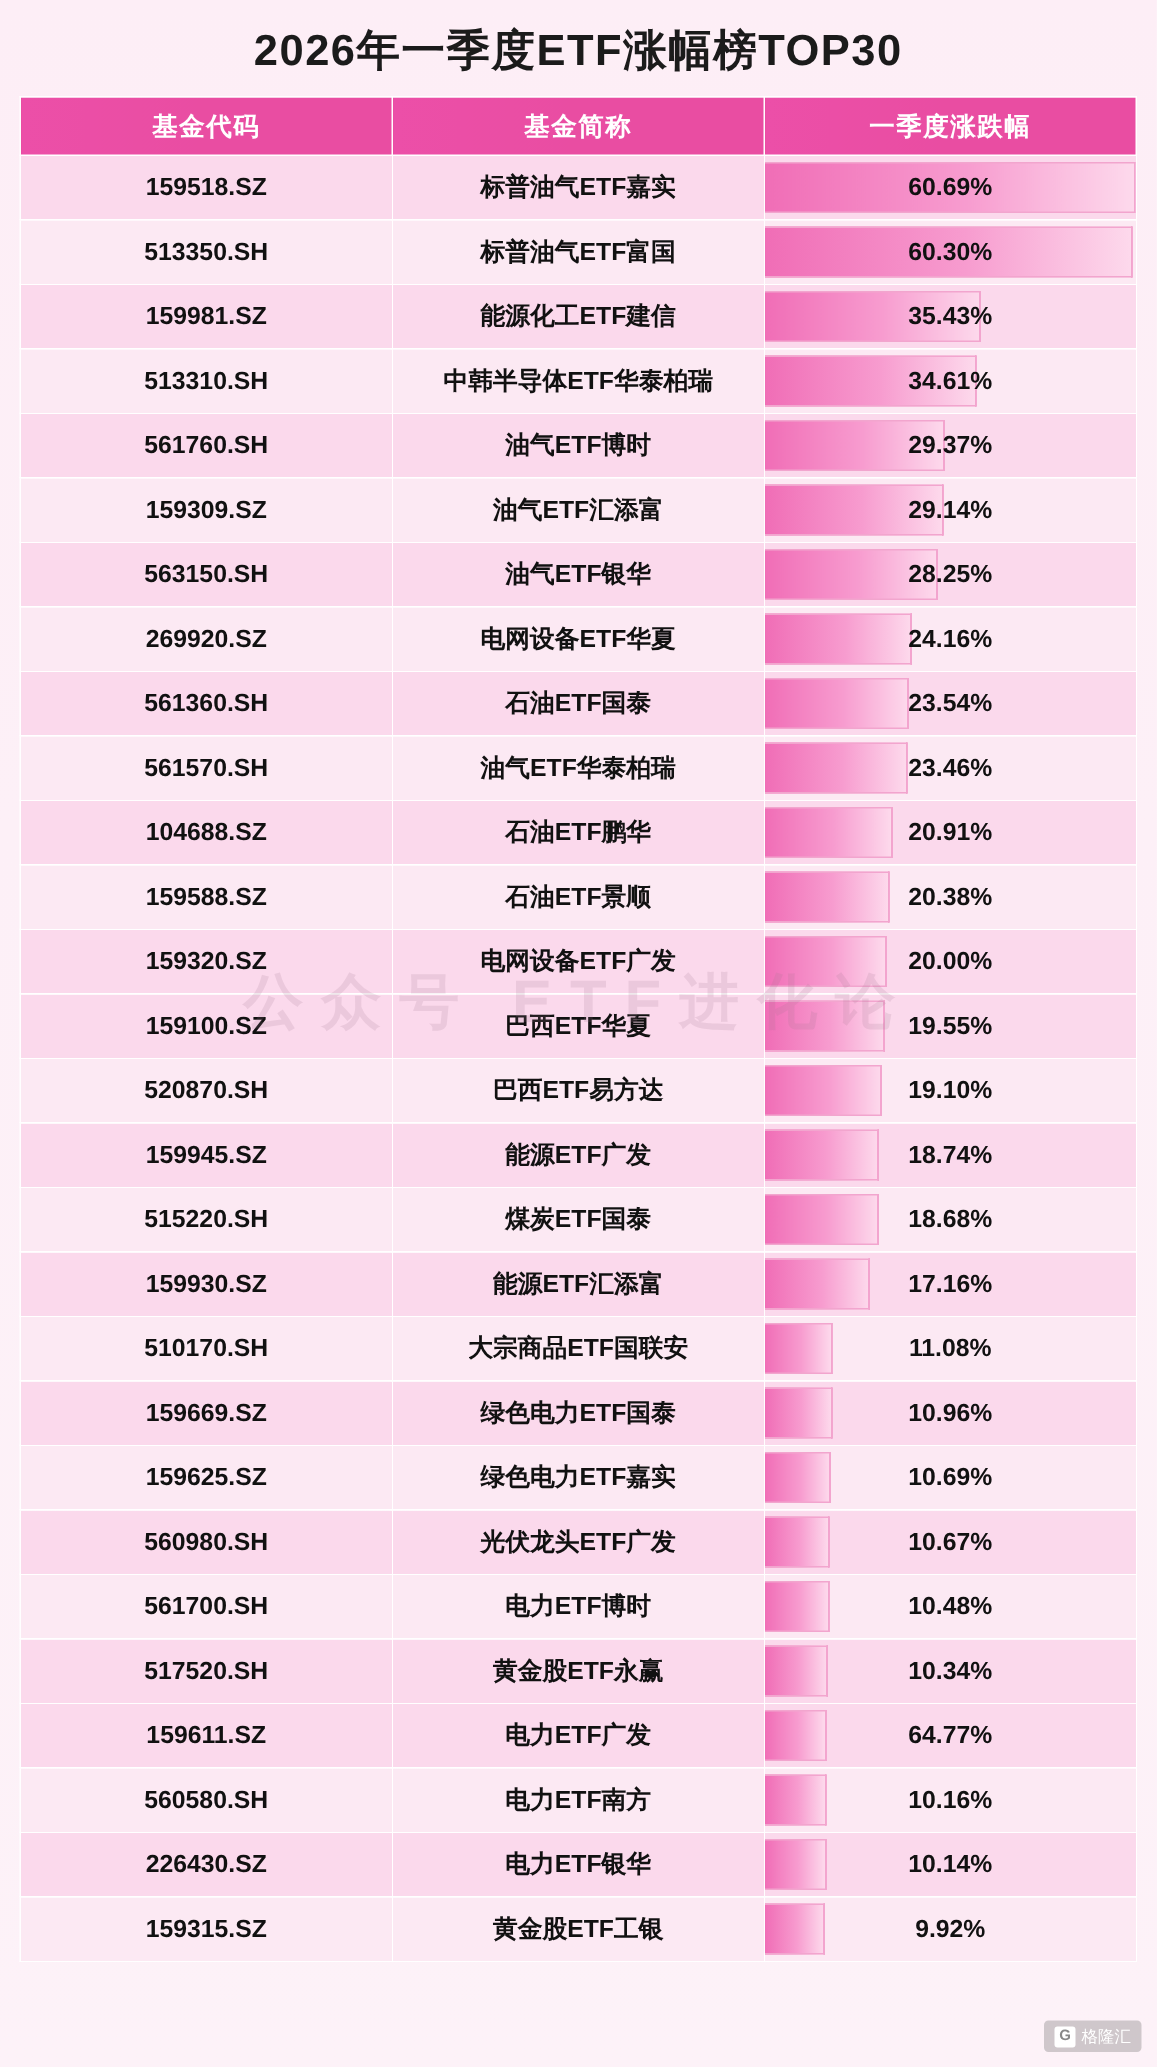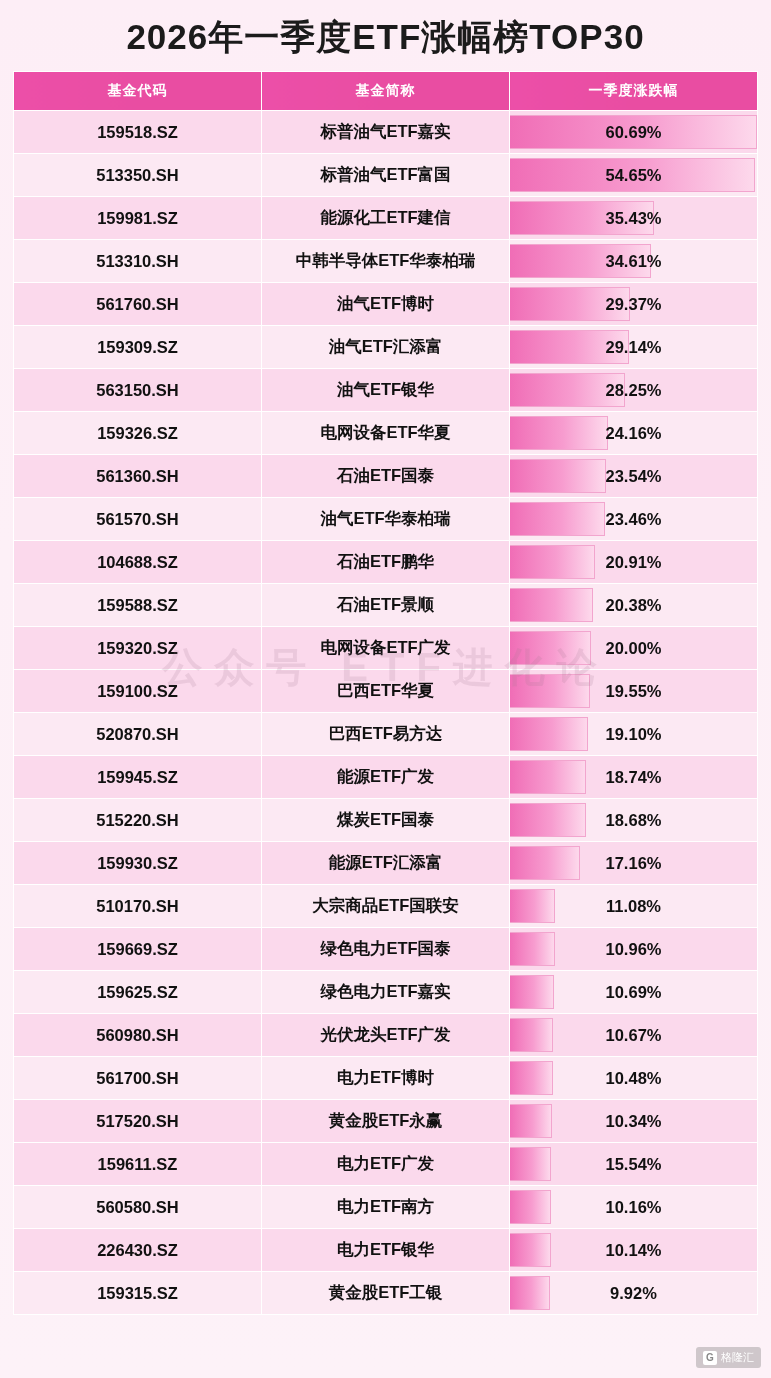--- a/index.html
+++ b/index.html
@@ -16,37 +16,37 @@
   }
   .page {
     width: 771px;
     height: 1378px;
     position: relative;
     background: linear-gradient(180deg,#fdeef6 0%, #fdf0f7 40%, #fdf2f8 100%);
     box-sizing: border-box;
   }
   .title {
     text-align: center;
-    font-size: 35px;
+    font-size: 29px;
     font-weight: bold;
     color: #1b1b1b;
     letter-spacing: 1px;
     padding: 14px 0 10px 0;
     font-family: "Liberation Sans", sans-serif;
   }
   .table {
     width: 735px;
     margin: 0 auto;
     border-collapse: collapse;
     table-layout: fixed;
   }
   .table th {
     background: linear-gradient(90deg,#ec4fa8 0%, #e94da2 50%, #e94da2 100%);
     color: #ffffff;
-    font-size: 14px;
+    font-size: 17px;
     font-weight: bold;
     height: 36px;
     border: 1px solid #ffffff;
     letter-spacing: 1px;
   }
   .table td {
     height: 40px;
     border: 1px solid #ffffff;
     font-size: 16.5px;
     color: #111111;
@@ -159,21 +159,21 @@
               <span class="chgtext">60.69%</span>
             </span>
           </td>
         </tr>
         <tr class="even">
           <td>513350.SH</td>
           <td>标普油气ETF富国</td>
           <td class="chg">
             <span class="barwrap">
               <span class="bar" style="width: 99.3574%;"></span>
-              <span class="chgtext">54.65%</span>
+              <span class="chgtext">60.30%</span>
             </span>
           </td>
         </tr>
         <tr class="odd">
           <td>159981.SZ</td>
           <td>能源化工ETF建信</td>
           <td class="chg">
             <span class="barwrap">
               <span class="bar" style="width: 58.3786%;"></span>
               <span class="chgtext">35.43%</span>
@@ -214,21 +214,21 @@
           <td>563150.SH</td>
           <td>油气ETF银华</td>
           <td class="chg">
             <span class="barwrap">
               <span class="bar" style="width: 46.548%;"></span>
               <span class="chgtext">28.25%</span>
             </span>
           </td>
         </tr>
         <tr class="even">
-          <td>159326.SZ</td>
+          <td>269920.SZ</td>
           <td>电网设备ETF华夏</td>
           <td class="chg">
             <span class="barwrap">
               <span class="bar" style="width: 39.8089%;"></span>
               <span class="chgtext">24.16%</span>
             </span>
           </td>
         </tr>
         <tr class="odd">
           <td>561360.SH</td>
@@ -389,21 +389,21 @@
               <span class="chgtext">10.34%</span>
             </span>
           </td>
         </tr>
         <tr class="odd">
           <td>159611.SZ</td>
           <td>电力ETF广发</td>
           <td class="chg">
             <span class="barwrap">
               <span class="bar" style="width: 16.7902%;"></span>
-              <span class="chgtext">15.54%</span>
+              <span class="chgtext">64.77%</span>
             </span>
           </td>
         </tr>
         <tr class="even">
           <td>560580.SH</td>
           <td>电力ETF南方</td>
           <td class="chg">
             <span class="barwrap">
               <span class="bar" style="width: 16.7408%;"></span>
               <span class="chgtext">10.16%</span>

